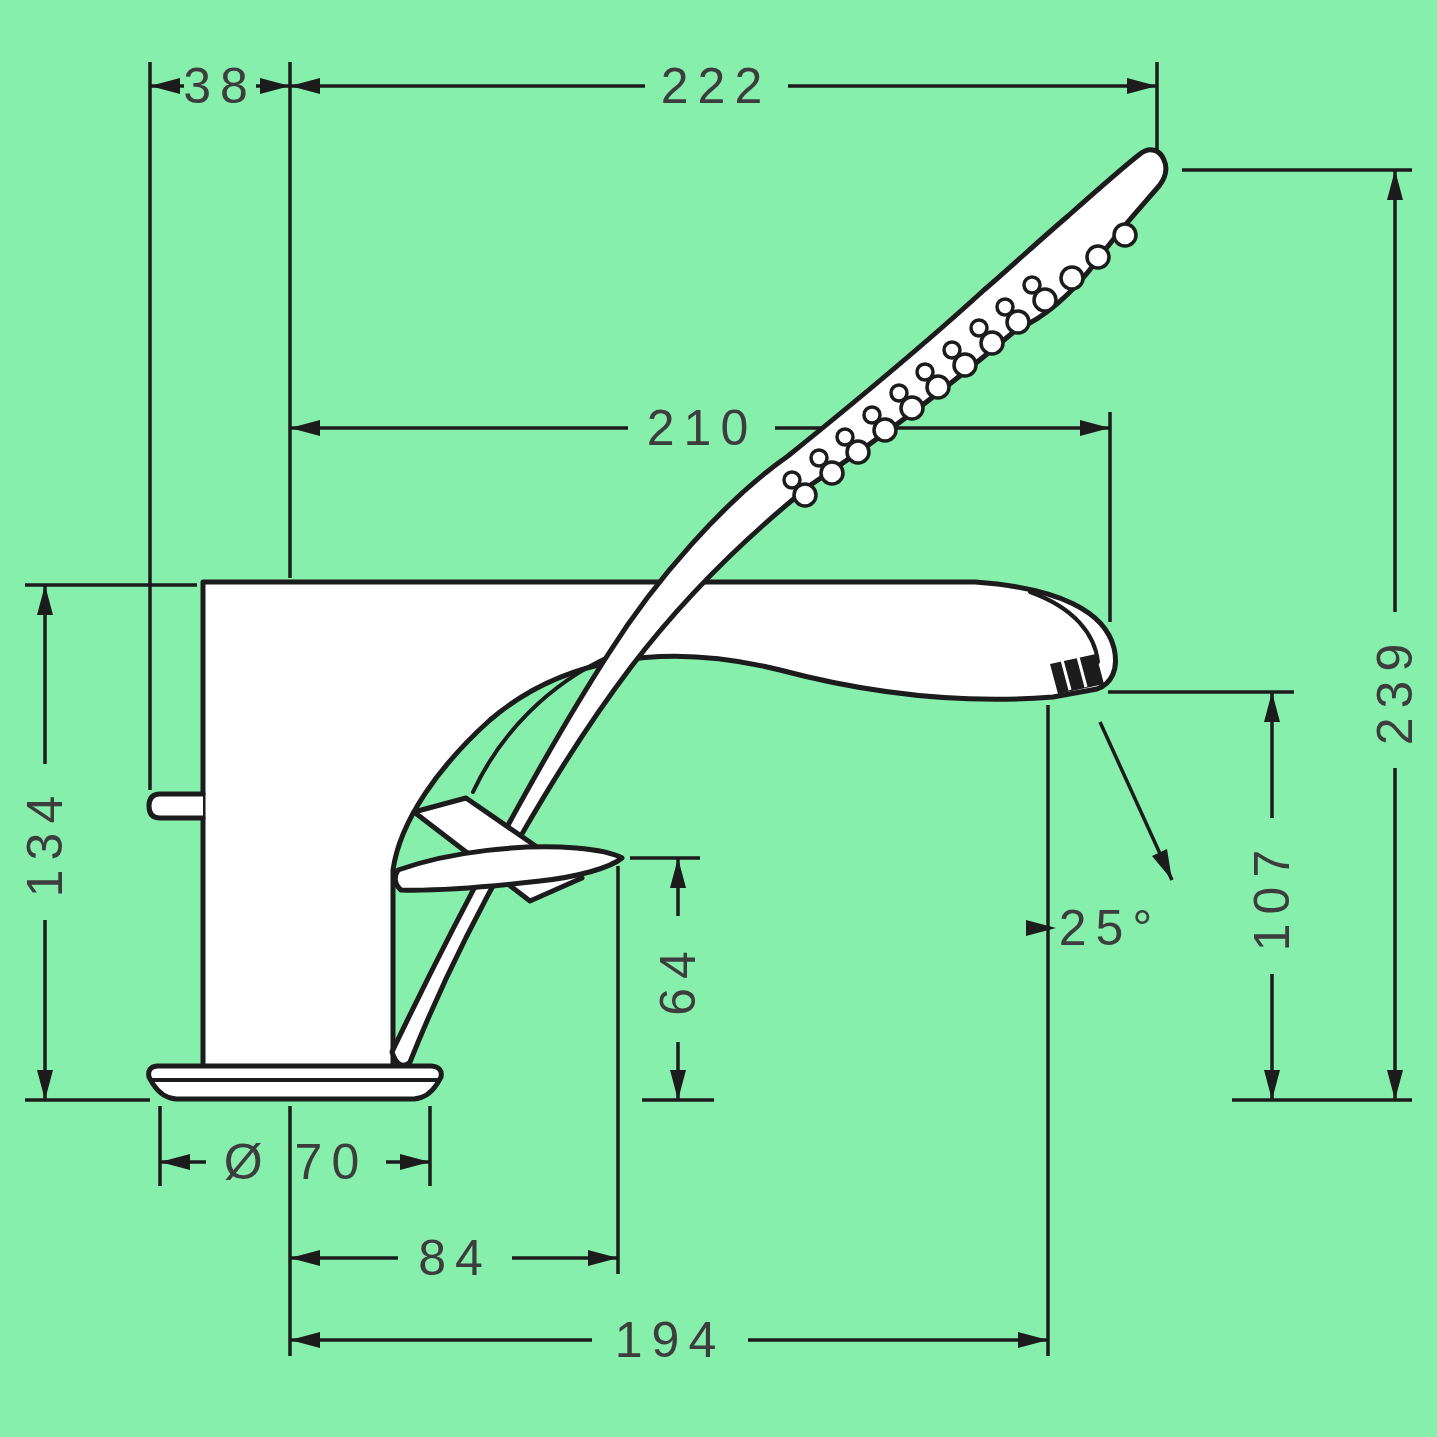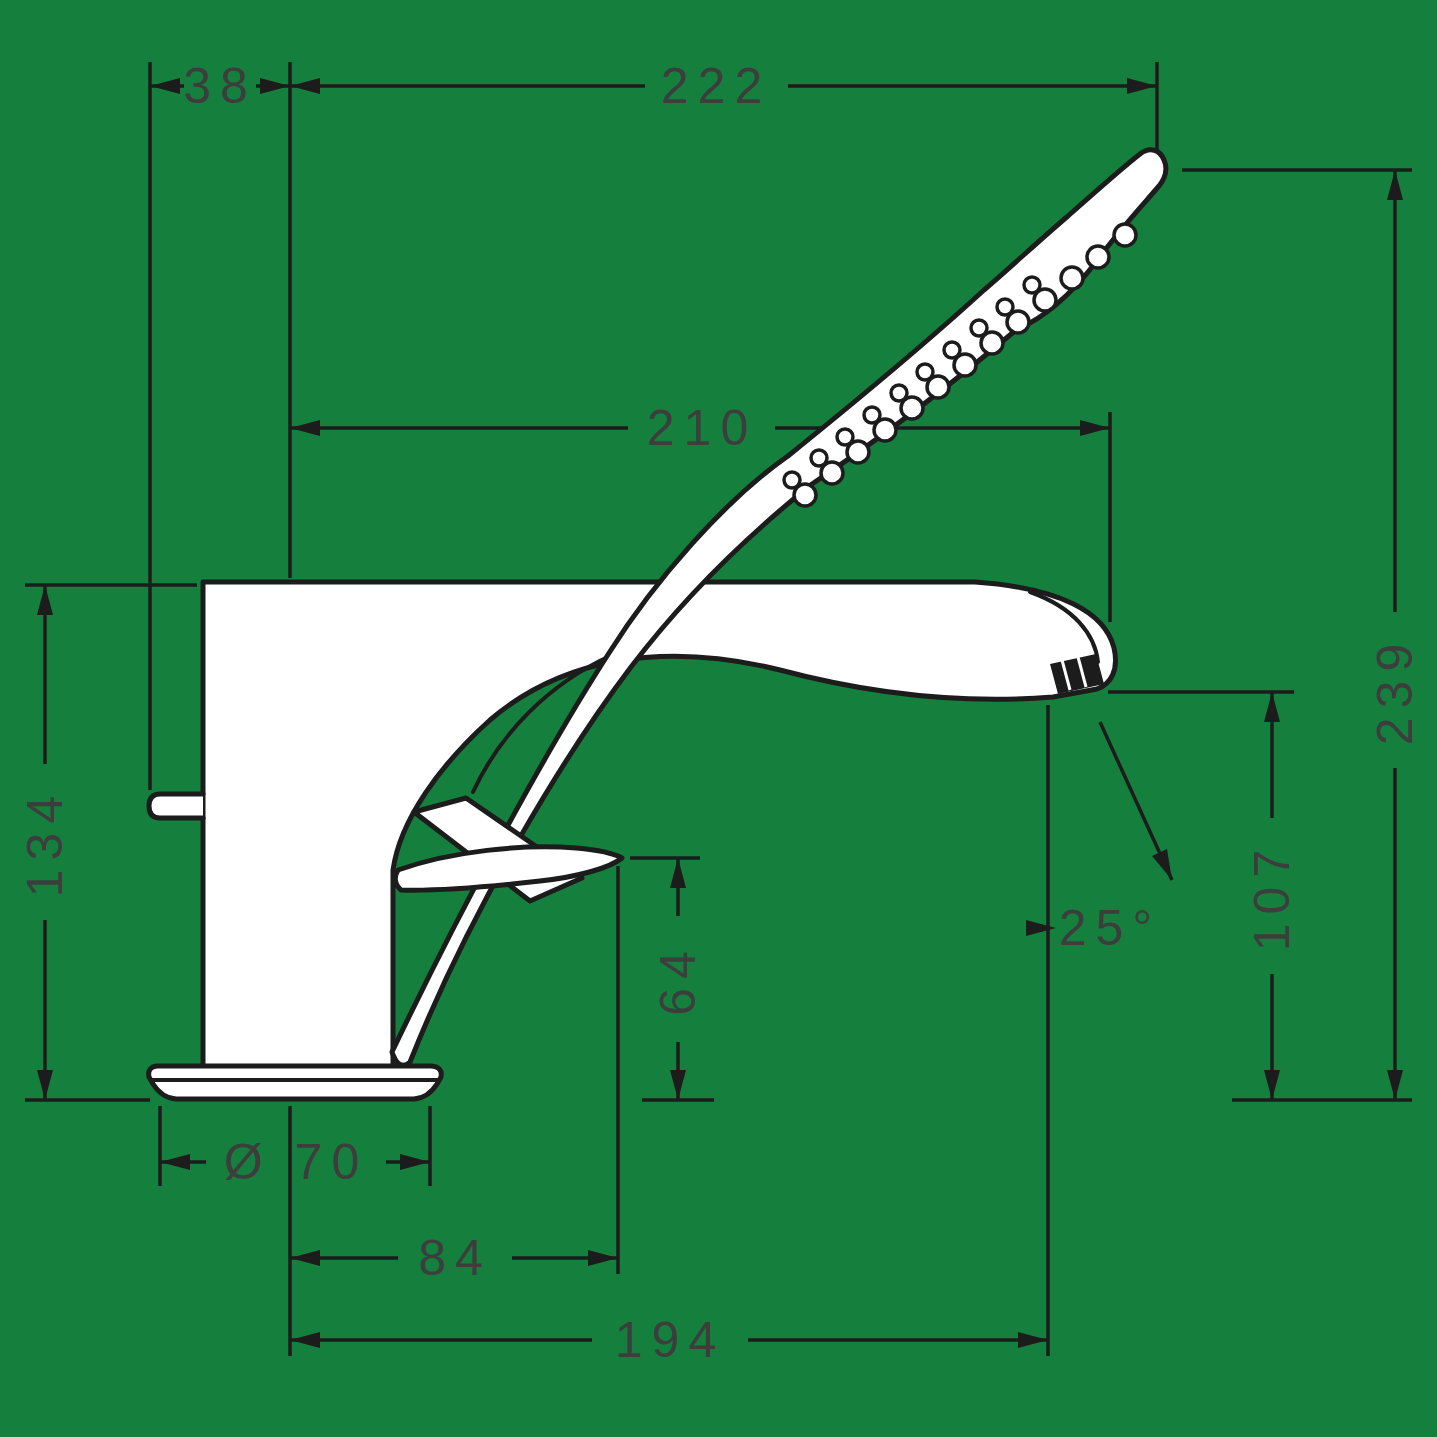--- a/index.html
+++ b/index.html
@@ -1,16 +1,16 @@
 <!DOCTYPE html>
 <html style="--line-color: #1c1c1c; --text-color: #3d3d3d;"><head>
 <meta charset="utf-8">
 <style>
   html,body{margin:0;padding:0;background:#fff;}
-  .stage{position:relative;width:1437px;height:1437px;background:#15803d;overflow:hidden;}
+  .stage{position:relative;width:1437px;height:1437px;background:#86efac;overflow:hidden;}
   svg{display:block;}
   .ext,.dim{stroke:var(--line-color,#1c1c1c);stroke-width:3.5;fill:none;}
   .draw{stroke:var(--line-color,#1c1c1c);stroke-width:5;fill:#fff;stroke-linejoin:round;stroke-linecap:round;}
   .draw-open{stroke:var(--line-color,#1c1c1c);stroke-width:4;fill:none;stroke-linejoin:round;stroke-linecap:round;}
   .arrow{fill:var(--line-color,#1c1c1c);stroke:none;}
   .dimtext{fill:var(--text-color,#3d3d3d);font-family:"Liberation Sans",sans-serif;font-size:50px;letter-spacing:9px;text-anchor:middle;dominant-baseline:central;}
   .nozzle{fill:#fff;stroke:var(--line-color,#1c1c1c);stroke-width:3.5;}
   .dark{fill:var(--line-color,#1c1c1c);stroke:none;}
   .hatch{stroke:#fff;stroke-width:3;fill:none;}
 </style>

